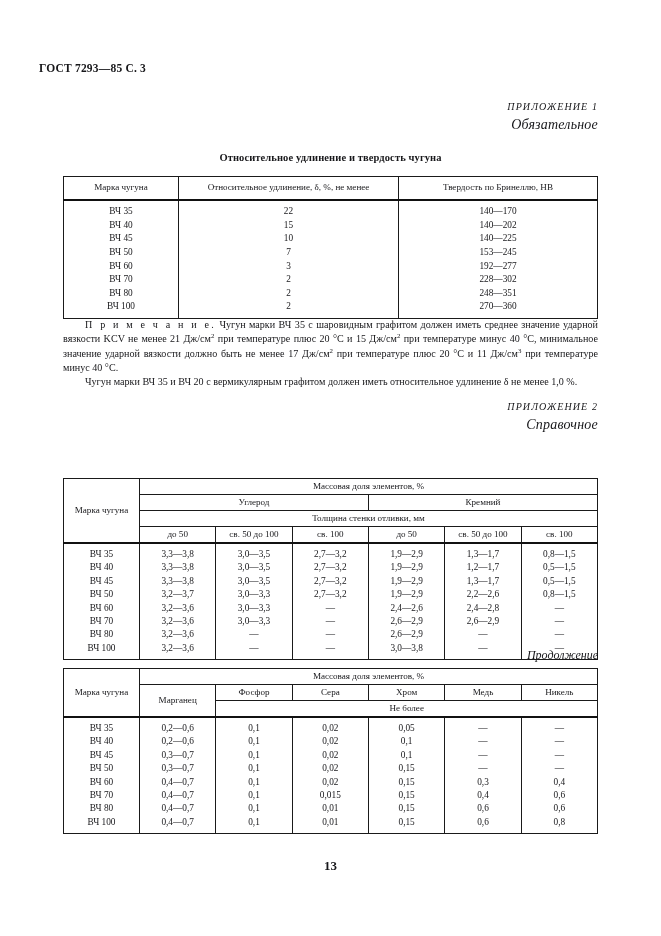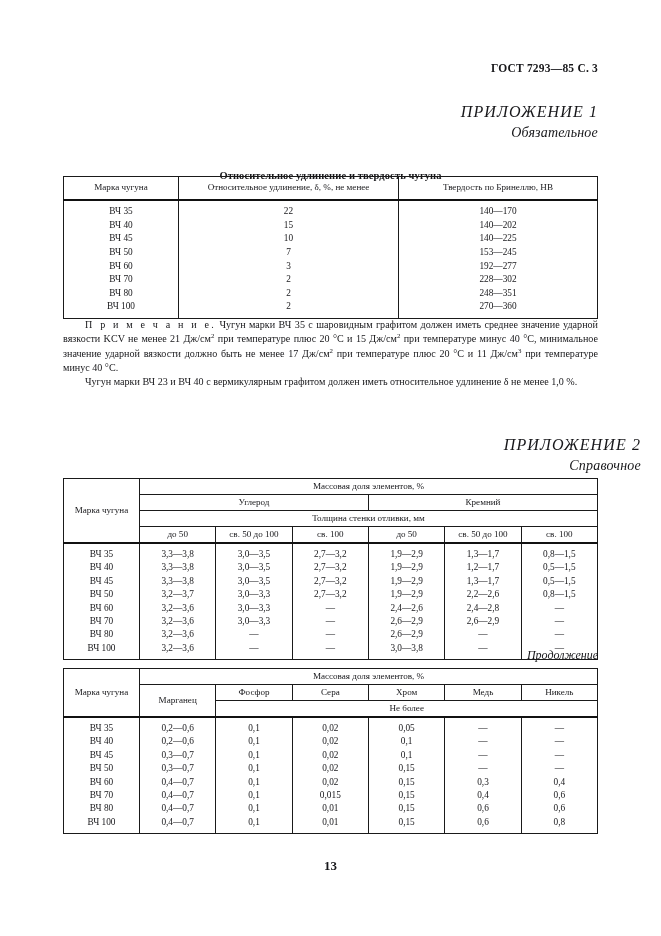--- a/index.html
+++ b/index.html
@@ -22,47 +22,48 @@
     width: 661px;
     height: 936px;
   }
 
   
   .running-head {
     position: absolute;
     left: 0;
     top: 62px;
     width: 598px;
-    text-align: right;
+    text-align: left;
     font-weight: bold;
     font-size: 11.5px;
     letter-spacing: 0.2px;
+    padding-left: 39px;
   }
 
   
   .appendix {
     position: absolute;
     width: 598px;
     text-align: right;
     font-style: italic;
     line-height: 1.45;
   }
   .appendix .app-title {
-    font-size: 16px;
+    font-size: 10px;
     letter-spacing: 1.1px;
     display: block;
     margin-left: 8px;
   }
   .appendix .app-sub {
     font-size: 14px;
     letter-spacing: 0.2px;
     display: block;
   }
   #appendix-1 { top: 100px; }
-  #appendix-2 { top: 433px; padding-left: 43px; }
+  #appendix-2 { top: 400px; }
 
   .continuation {
     position: absolute;
     left: 0;
     top: 648px;
     width: 598px;
     text-align: right;
     font-style: italic;
     font-size: 12px;
   }
@@ -70,21 +71,21 @@
   
   .tbl-caption {
     position: absolute;
     left: 63px;
     width: 535px;
     text-align: center;
     font-weight: bold;
     font-size: 10.5px;
     letter-spacing: 0.1px;
   }
-  #caption-1 { top: 170px; }
+  #caption-1 { top: 152px; }
   #caption-2 { top: 457px; }
 
   
   table.doc {
     position: absolute;
     border-collapse: collapse;
     font-size: 9.3px;
     table-layout: fixed;
   }
   table.doc td, table.doc th {
@@ -233,21 +234,21 @@
       <tr class="last-row">
           <td>ВЧ 100</td>
           <td>2</td>
           <td>270—360</td>
         </tr>
     </tbody>
   </table>
 
   <div class="note">
     <p><span class="sp">П р и м е ч а н и е.</span><span> Чугун марки ВЧ 35 с шаровидным графитом должен иметь среднее значение ударной вязкости KCV не менее 21 Дж/см</span><sup>2</sup><span>  при температуре плюс 20 °С и 15 Дж/см</span><sup>2</sup><span>  при температуре минус 40 °С, минимальное значение ударной вязкости должно быть не менее 17 Дж/см</span><sup>2</sup><span>  при температуре плюс 20 °С и 11 Дж/см</span><sup>3</sup><span>  при температуре минус 40 °С.</span></p>
-    <p>Чугун марки ВЧ 23 и ВЧ 40 с вермикулярным графитом должен иметь  относительное  удлинение δ  не менее 1,0 %.</p>
+    <p>Чугун марки ВЧ 35 и ВЧ 20 с вермикулярным графитом должен иметь  относительное  удлинение δ  не менее 1,0 %.</p>
   </div>
 
   <div class="appendix" id="appendix-2">
     <span class="app-title">ПРИЛОЖЕНИЕ 2</span>
     <span class="app-sub">Справочное</span>
   </div>
 
 
   <table class="doc" id="table-2">
     <colgroup>

